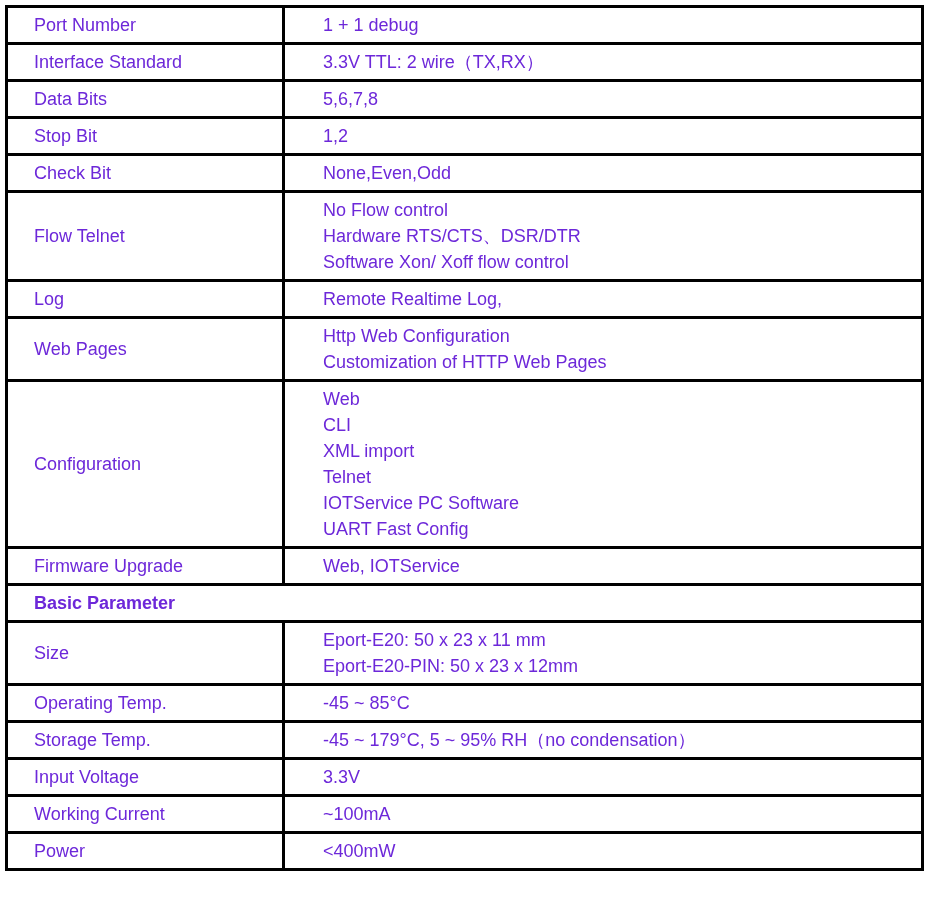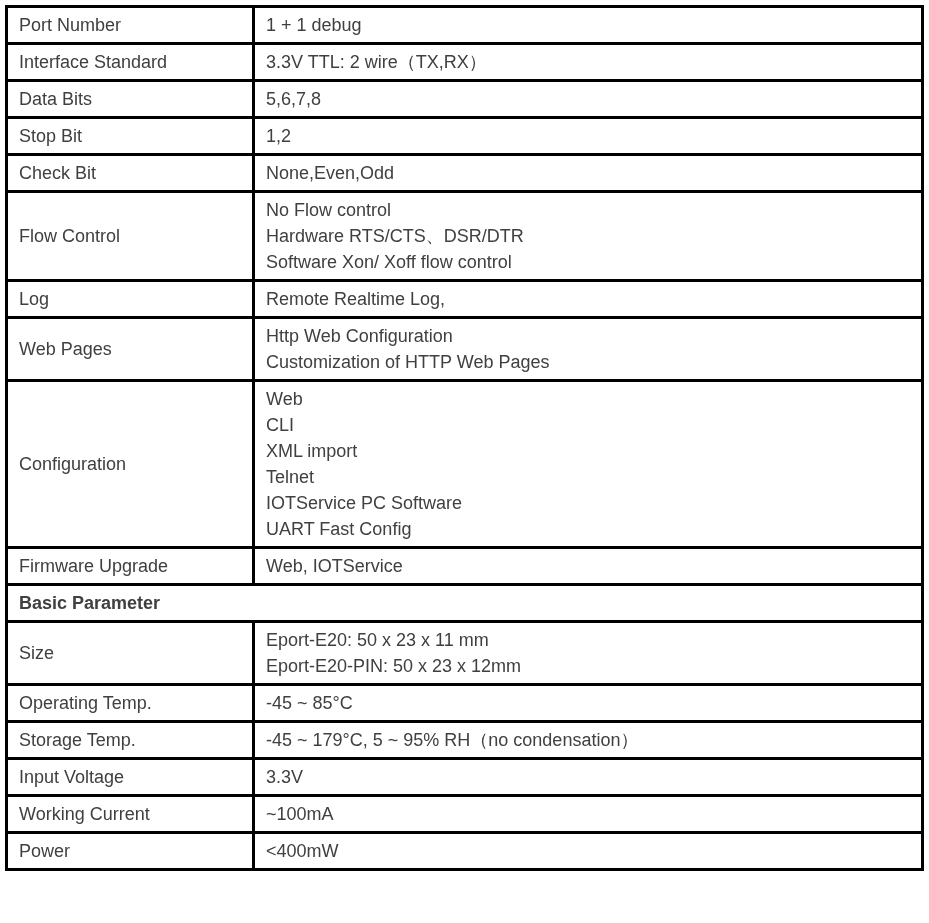--- a/index.html
+++ b/index.html
@@ -19,33 +19,34 @@
   }
   table.spec-table {
     border-collapse: collapse;
     width: 919px;
     table-layout: fixed;
   }
   table.spec-table td {
     border: 3px solid #000000;
     font-size: 18px;
     line-height: 26px;
-    padding: 4px 11px;
+    padding: 4px 26px;
     vertical-align: middle;
-    color: #404040;
+    color: #6d28d9;
     overflow: hidden;
   }
   td.label-cell {
     width: 222px; 
   }
   tr.section-row td {
     font-weight: bold;
   }
   td.value-cell .value-line {
     white-space: nowrap;
+    margin-left: 12px;
   }
 </style>
 </head>
 <body>
 
 <div class="page">
   <table class="spec-table">
     <tbody>
   <tr>
     <td class="label-cell">Port Number</td>
@@ -77,21 +78,21 @@
 
   <tr>
     <td class="label-cell">Check Bit</td>
     <td class="value-cell">
             <div class="value-line">None,Even,Odd</div>
           </td>
   </tr>
 
 
   <tr>
-    <td class="label-cell">Flow Control</td>
+    <td class="label-cell">Flow Telnet</td>
     <td class="value-cell">
             <div class="value-line">No Flow control</div>
             <div class="value-line">Hardware RTS/CTS、DSR/DTR</div>
             <div class="value-line">Software Xon/ Xoff flow control</div>
           </td>
   </tr>
 
 
   <tr>
     <td class="label-cell">Log</td>

